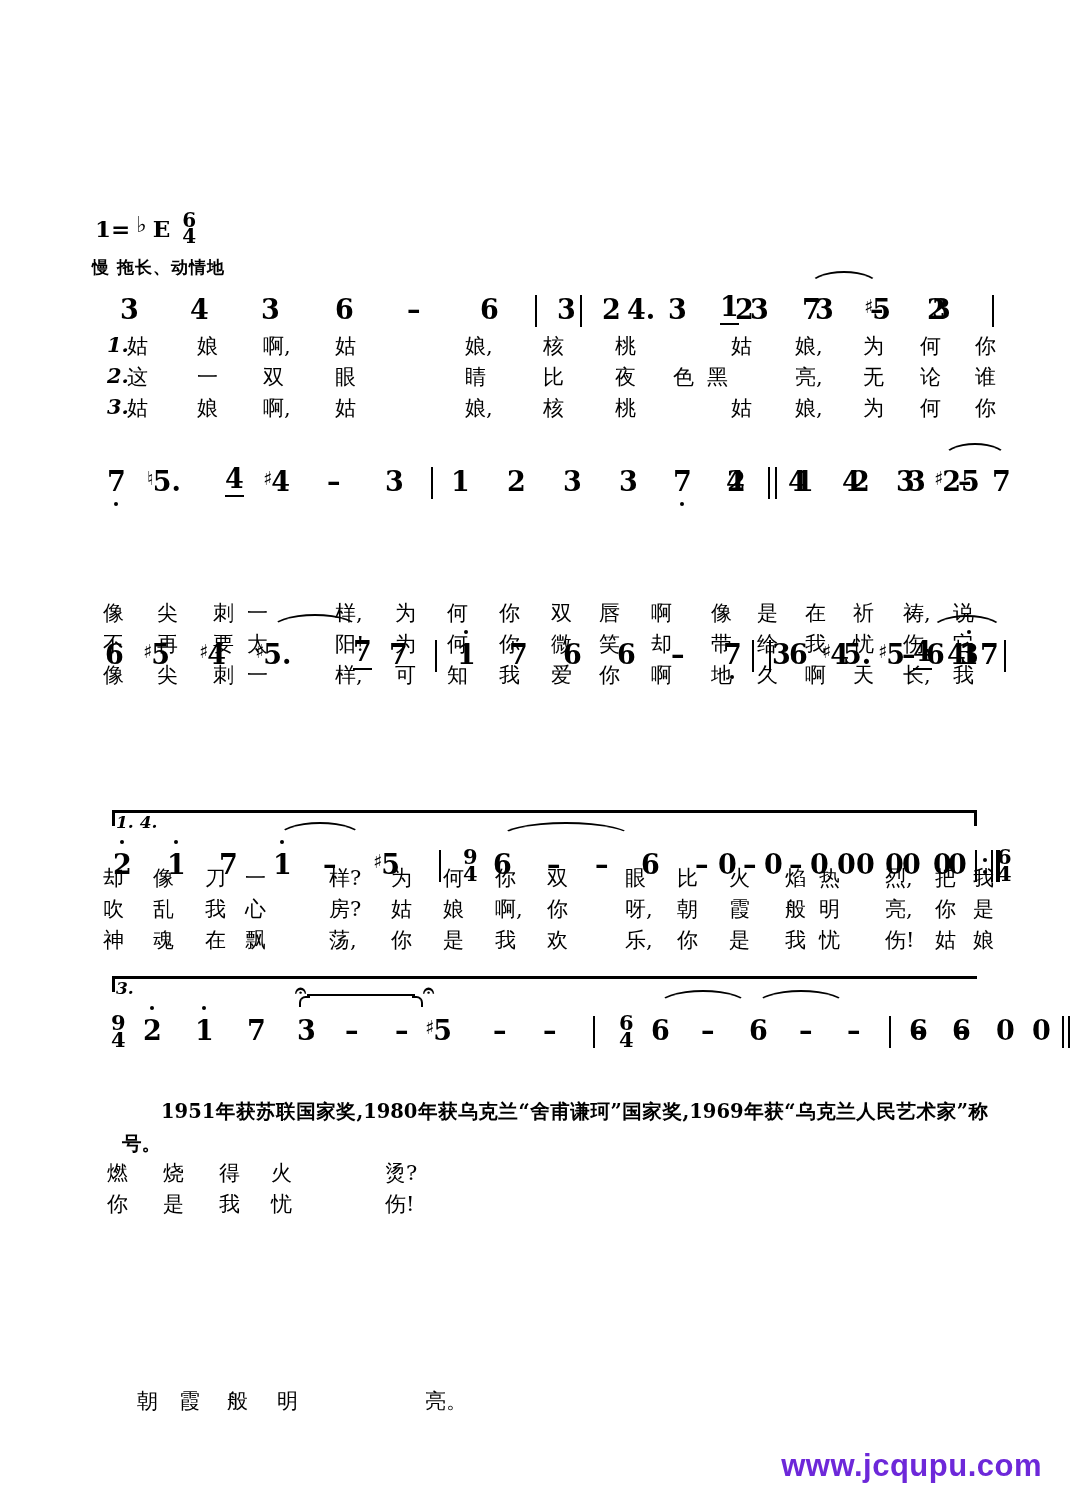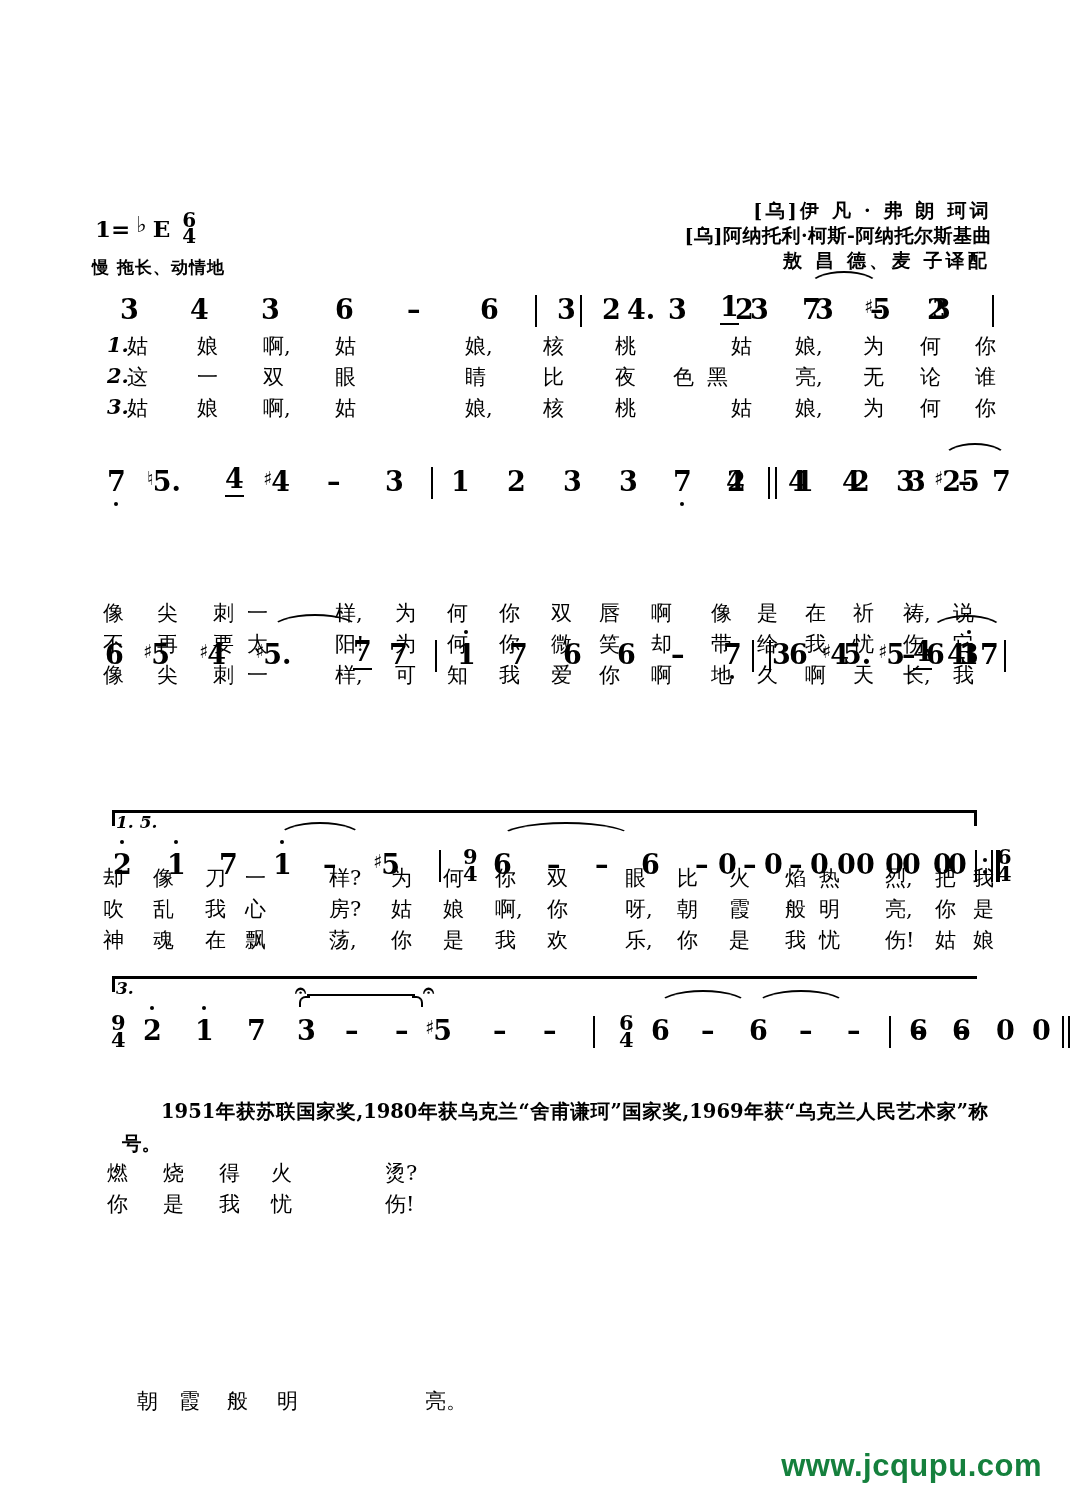--- a/index.html
+++ b/index.html
@@ -136,25 +136,20 @@
     color:#2a63c8;
     letter-spacing:0.5px;
   }
 </style>
 </head>
 <body>
 
 <div class="sheet">
 
 
-  <div class="credits">
-    <div class="c1">[乌]伊 凡 · 弗 朗 珂词</div>
-    <div class="c2">[乌]阿纳托利·柯斯-阿纳托尔斯基曲</div>
-    <div class="c3">敖 昌 德、麦      子译配</div>
-  </div>
 
   <div class="keysig">
     <span>1=</span>
       <span class="flat">♭</span>
       <span>E</span>
     <span class="meter">
       <span>6</span>
       <span>4</span>
     </span>
   </div>
@@ -469,21 +464,21 @@
       <span class="ly" style="left:790px;">伤!</span>
       <span class="ly" style="left:840px;">姑</span>
       <span class="ly" style="left:878px;">娘</span>
     </div>
   </div>
 
   <div class="ending" style="left:112px;top:810px;width:865px;">
     <div class="top" style="width:865px;"></div>
     <div class="lft"></div>
     <div class="rgt" style="left:862px;"></div>
-    <div class="lbl">1. 5.</div>
+    <div class="lbl">1. 4.</div>
   </div>
 
   <div class="system" style="top:838px;">
     <div class="notes">
       <span class="n dot-up" style="left:18px;">2</span>
       <span class="n dot-up" style="left:72px;">1</span>
       <span class="n" style="left:124px;">7</span>
       <div class="slur" style="left:182px;top:-16px;width:82px;"></div>
       <span class="n dot-up" style="left:178px;">1</span>
       <span class="n dash" style="left:228px;">–</span>
@@ -621,15 +616,15 @@
       <span class="ly" style="left:132px;">般</span>
       <span class="ly" style="left:182px;">明</span>
       <span class="ly" style="left:330px;">亮。</span>
     </div>
   </div>
 
   <div class="prose">
     <p>1951年获苏联国家奖,1980年获乌克兰“舍甫谦珂”国家奖,1969年获“乌克兰人民艺术家”称号。</p>
   </div>
 
-  <div class="watermark" style="color: #15803d;">www.jcqupu.com</div>
+  <div class="watermark" style="color: #6d28d9;">www.jcqupu.com</div>
 
 </div>
 
 </body></html>

